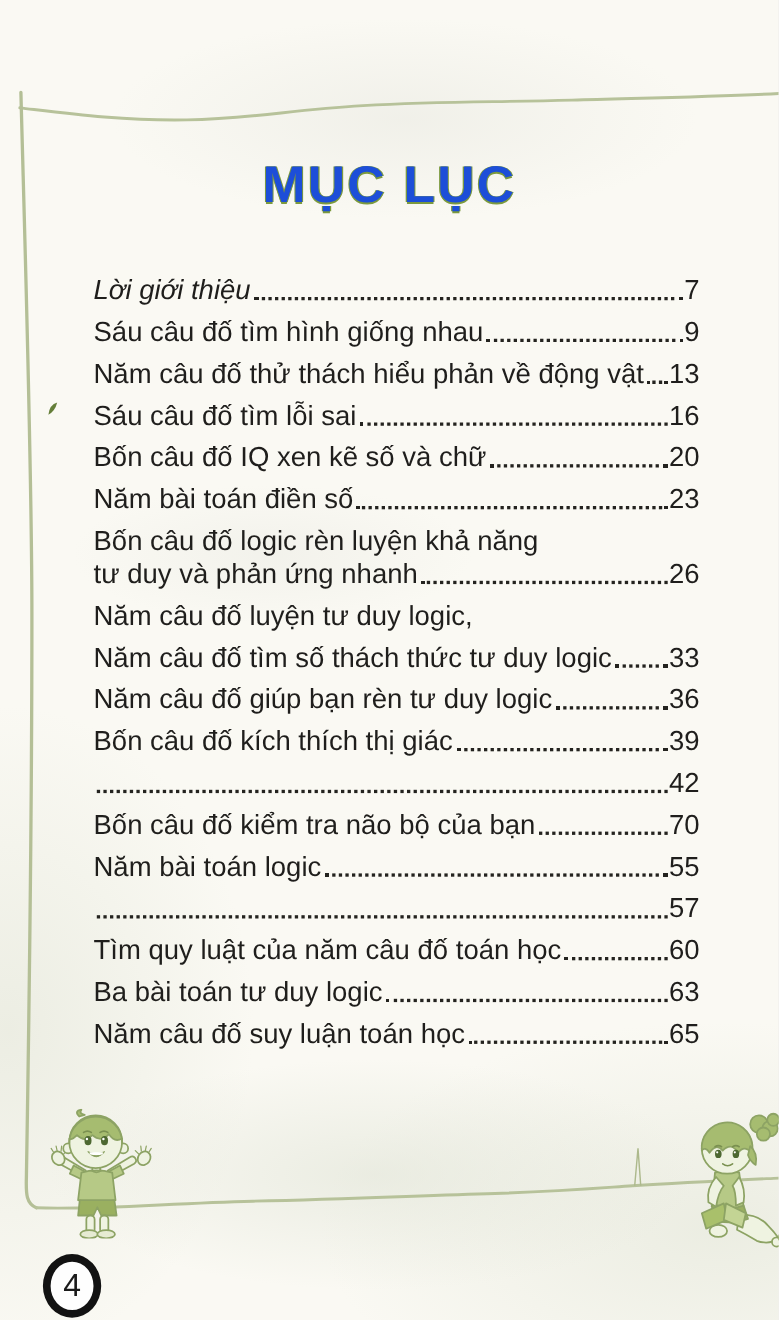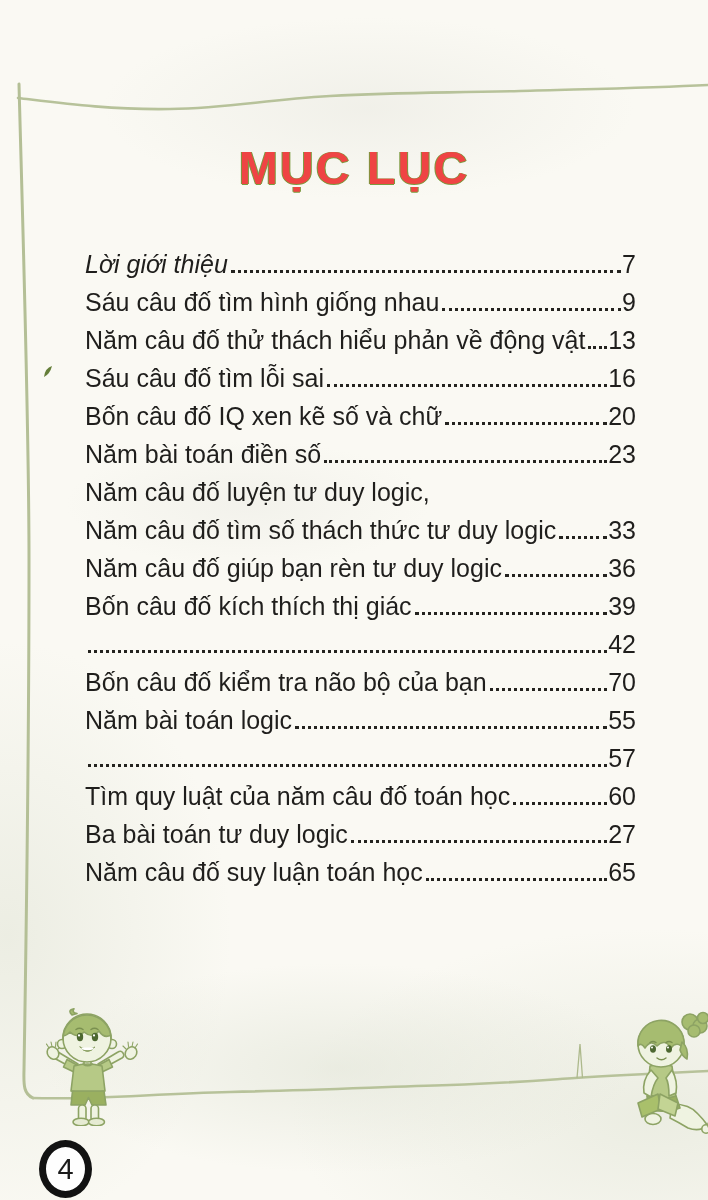--- a/index.html
+++ b/index.html
@@ -15,21 +15,21 @@
       radial-gradient(320px 420px at 1% 78%, rgba(219,223,207,.45), rgba(219,223,207,0) 70%),
       radial-gradient(500px 260px at 92% 93%, rgba(221,225,209,.5), rgba(221,225,209,0) 72%),
       radial-gradient(380px 130px at 52% 9%, rgba(229,229,221,.45), rgba(229,229,221,0) 70%),
       radial-gradient(260px 90px at 35% 42%, rgba(231,231,224,.4), rgba(231,231,224,0) 70%);
   }
   .border-svg{position:absolute;inset:0;pointer-events:none;}
   .title{
     position:absolute;top:140px;left:0;width:100%;margin:0;
     text-align:center;
     font-size:47px;font-weight:bold;letter-spacing:2px;
-    color:#ef4444;
+    color:#1d4ed8;
     text-shadow:1px 0 0 #7c9a3e, -1px 0 0 #7c9a3e, 0 1px 0 #7c9a3e;
   }
   .toc{
     position:absolute;left:85px;top:249px;width:551px;
   }
   .toc-entry{margin-bottom:8px;}
   .toc-entry.italic .toc-text{font-style:italic;}
   .toc-line{
     display:flex;align-items:flex-end;
     font-size:25px;line-height:30px;color:#1f1e1c;
@@ -107,20 +107,30 @@
       </div>
       <div class="toc-entry">
         <div class="toc-line">
           <span class="toc-text">Năm bài toán điền số</span>
           <span class="leader"></span>
           <span class="toc-page">23</span>
         </div>
       </div>
       <div class="toc-entry">
         <div class="toc-line">
+          <span class="toc-text">Bốn câu đố logic rèn luyện khả năng</span>
+        </div>
+        <div class="toc-line">
+          <span class="toc-text">tư duy và phản ứng nhanh</span>
+          <span class="leader"></span>
+          <span class="toc-page">26</span>
+        </div>
+      </div>
+      <div class="toc-entry">
+        <div class="toc-line">
           <span class="toc-text">Năm câu đố luyện tư duy logic,</span>
         </div>
       </div>
       <div class="toc-entry">
         <div class="toc-line">
           <span class="toc-text">Năm câu đố tìm số thách thức tư duy logic</span>
           <span class="leader"></span>
           <span class="toc-page">33</span>
         </div>
       </div>
@@ -168,21 +178,21 @@
         <div class="toc-line">
           <span class="toc-text">Tìm quy luật của năm câu đố toán học</span>
           <span class="leader"></span>
           <span class="toc-page">60</span>
         </div>
       </div>
       <div class="toc-entry">
         <div class="toc-line">
           <span class="toc-text">Ba bài toán tư duy logic</span>
           <span class="leader"></span>
-          <span class="toc-page">27</span>
+          <span class="toc-page">63</span>
         </div>
       </div>
       <div class="toc-entry">
         <div class="toc-line">
           <span class="toc-text">Năm câu đố suy luận toán học</span>
           <span class="leader"></span>
           <span class="toc-page">65</span>
         </div>
       </div>
     </div>

